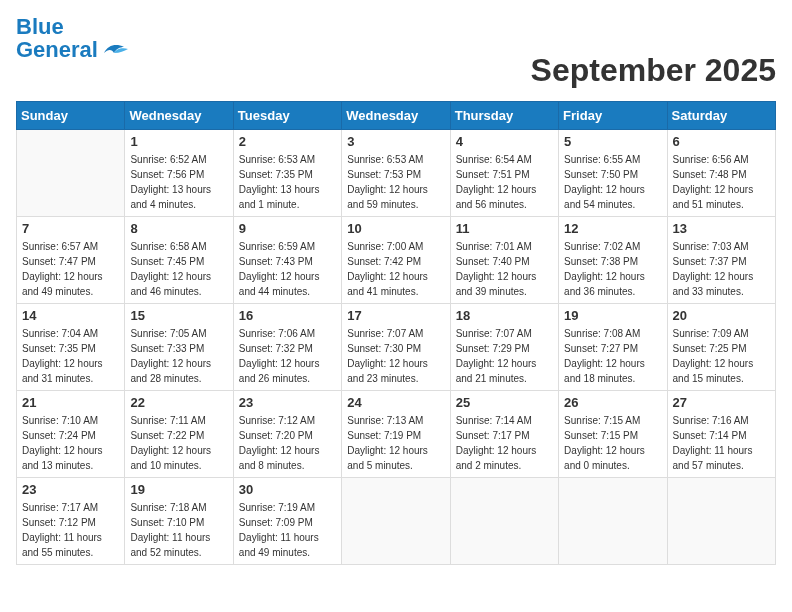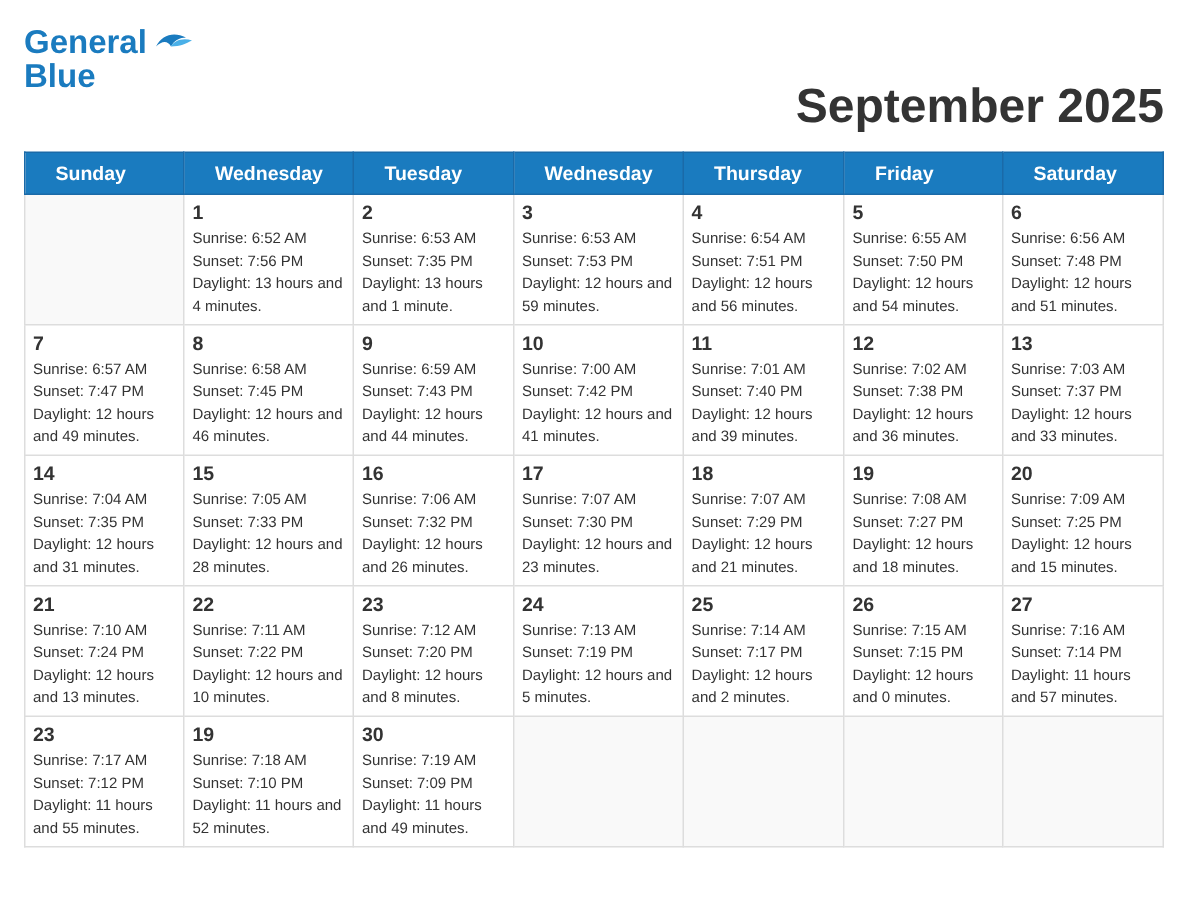--- a/index.html
+++ b/index.html
@@ -50,21 +50,21 @@
     .calendar {
       width: 100%;
       border-collapse: collapse;
       border: 1px solid #ccc;
     }
     .calendar th {
       background-color: #1a7bbf;
       color: #fff;
       font-size: 13px;
       font-weight: bold;
-      padding: 6px 20px;
+      padding: 6px 4px;
       text-align: left;
       border: 1px solid #1a6aa8;
     }
     .calendar td {
       vertical-align: top;
       padding: 4px 5px;
       border: 1px solid #ddd;
       width: 108px;
       min-height: 80px;
       font-size: 10px;
@@ -83,30 +83,30 @@
     .cell-content {
       line-height: 1.5;
     }
   </style>
 </head>
 <body>
 
 <div class="header">
   <div class="logo">
     <div>
+      <div style="font-size:22px;font-weight:bold;color:#1a7bbf;line-height:1;">Blue</div>
       <div style="display:flex;align-items:center;">
         <span class="logo-text">
           <span>General</span>
         </span>
         <svg class="logo-bird" viewBox="0 0 28 22" fill="none">
           <path d="M4 14 C8 6, 16 4, 24 8 C20 8, 16 10, 14 14 C12 10, 8 10, 4 14Z" fill="#1a7bbf"></path>
           <path d="M14 14 C16 10, 22 8, 28 10 C24 12, 20 14, 14 14Z" fill="#4ab0e8"></path>
         </svg>
       </div>
-      <div style="font-size:22px;font-weight:bold;color:#1a7bbf;line-height:1;">Blue</div>
     </div>
   </div>
   <div class="title-block">
     <div class="month-title">September 2025</div>
   </div>
 </div>
 
 <table class="calendar">
   <thead>
     <tr>

